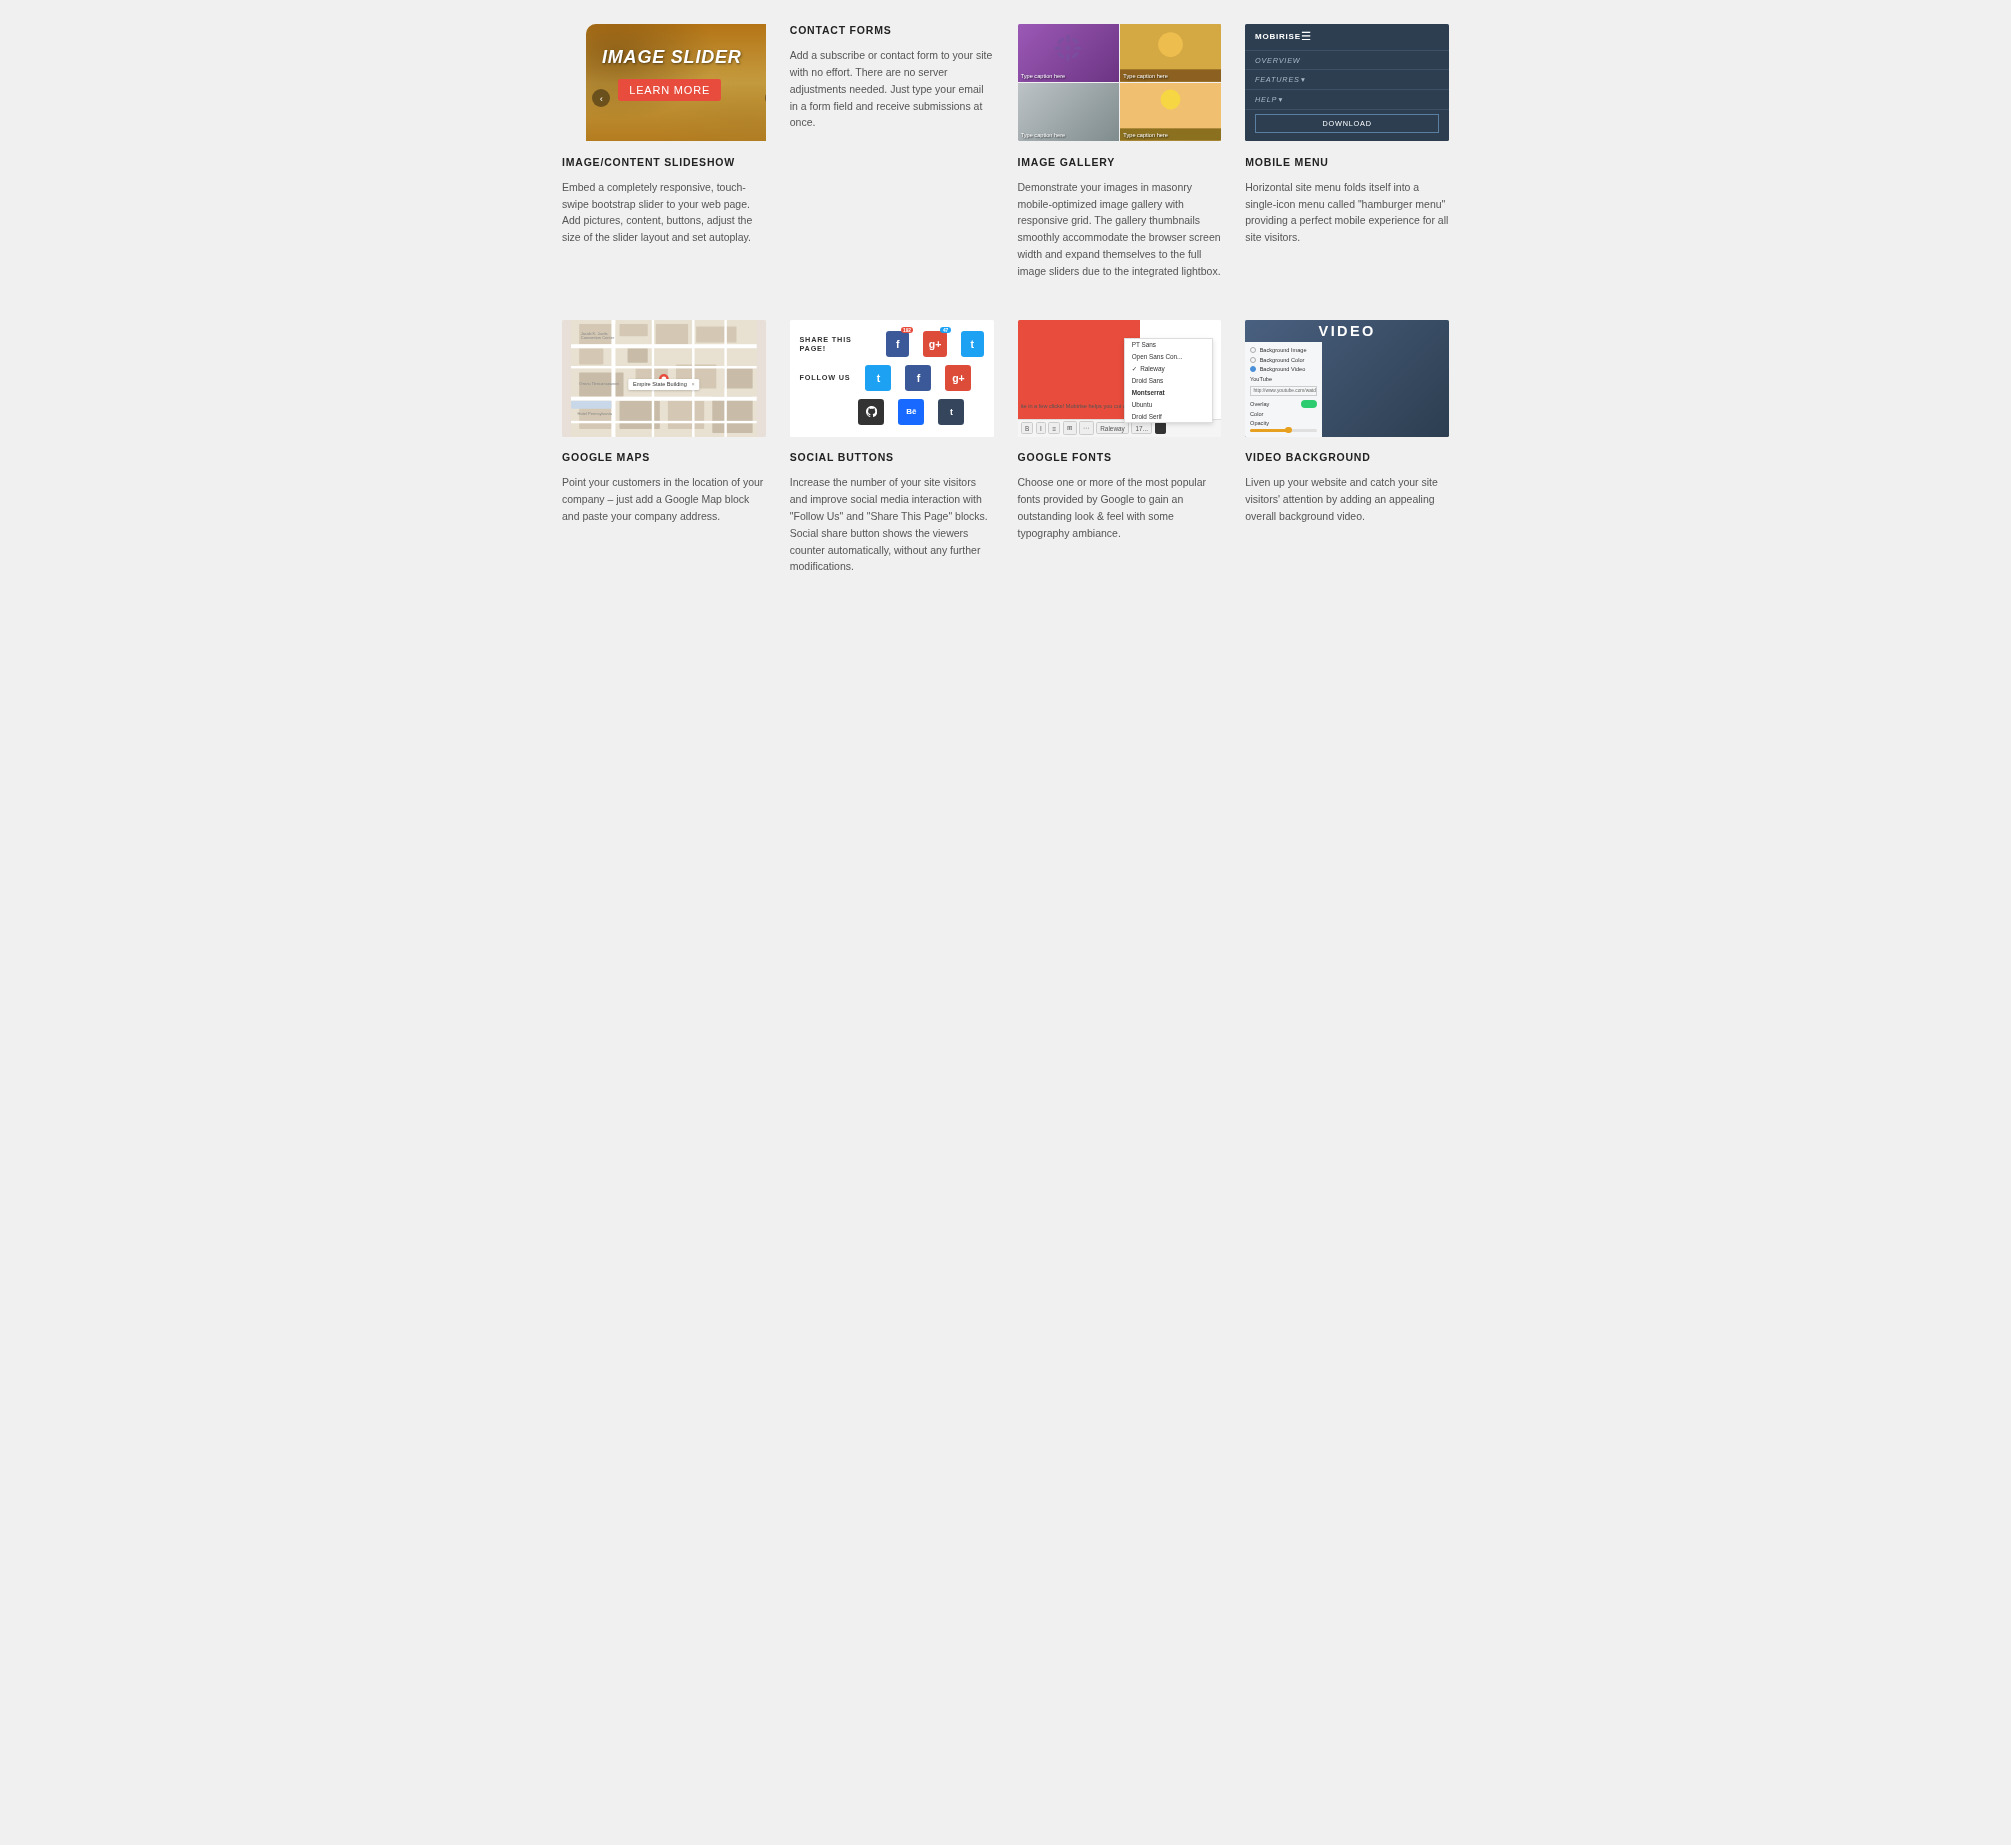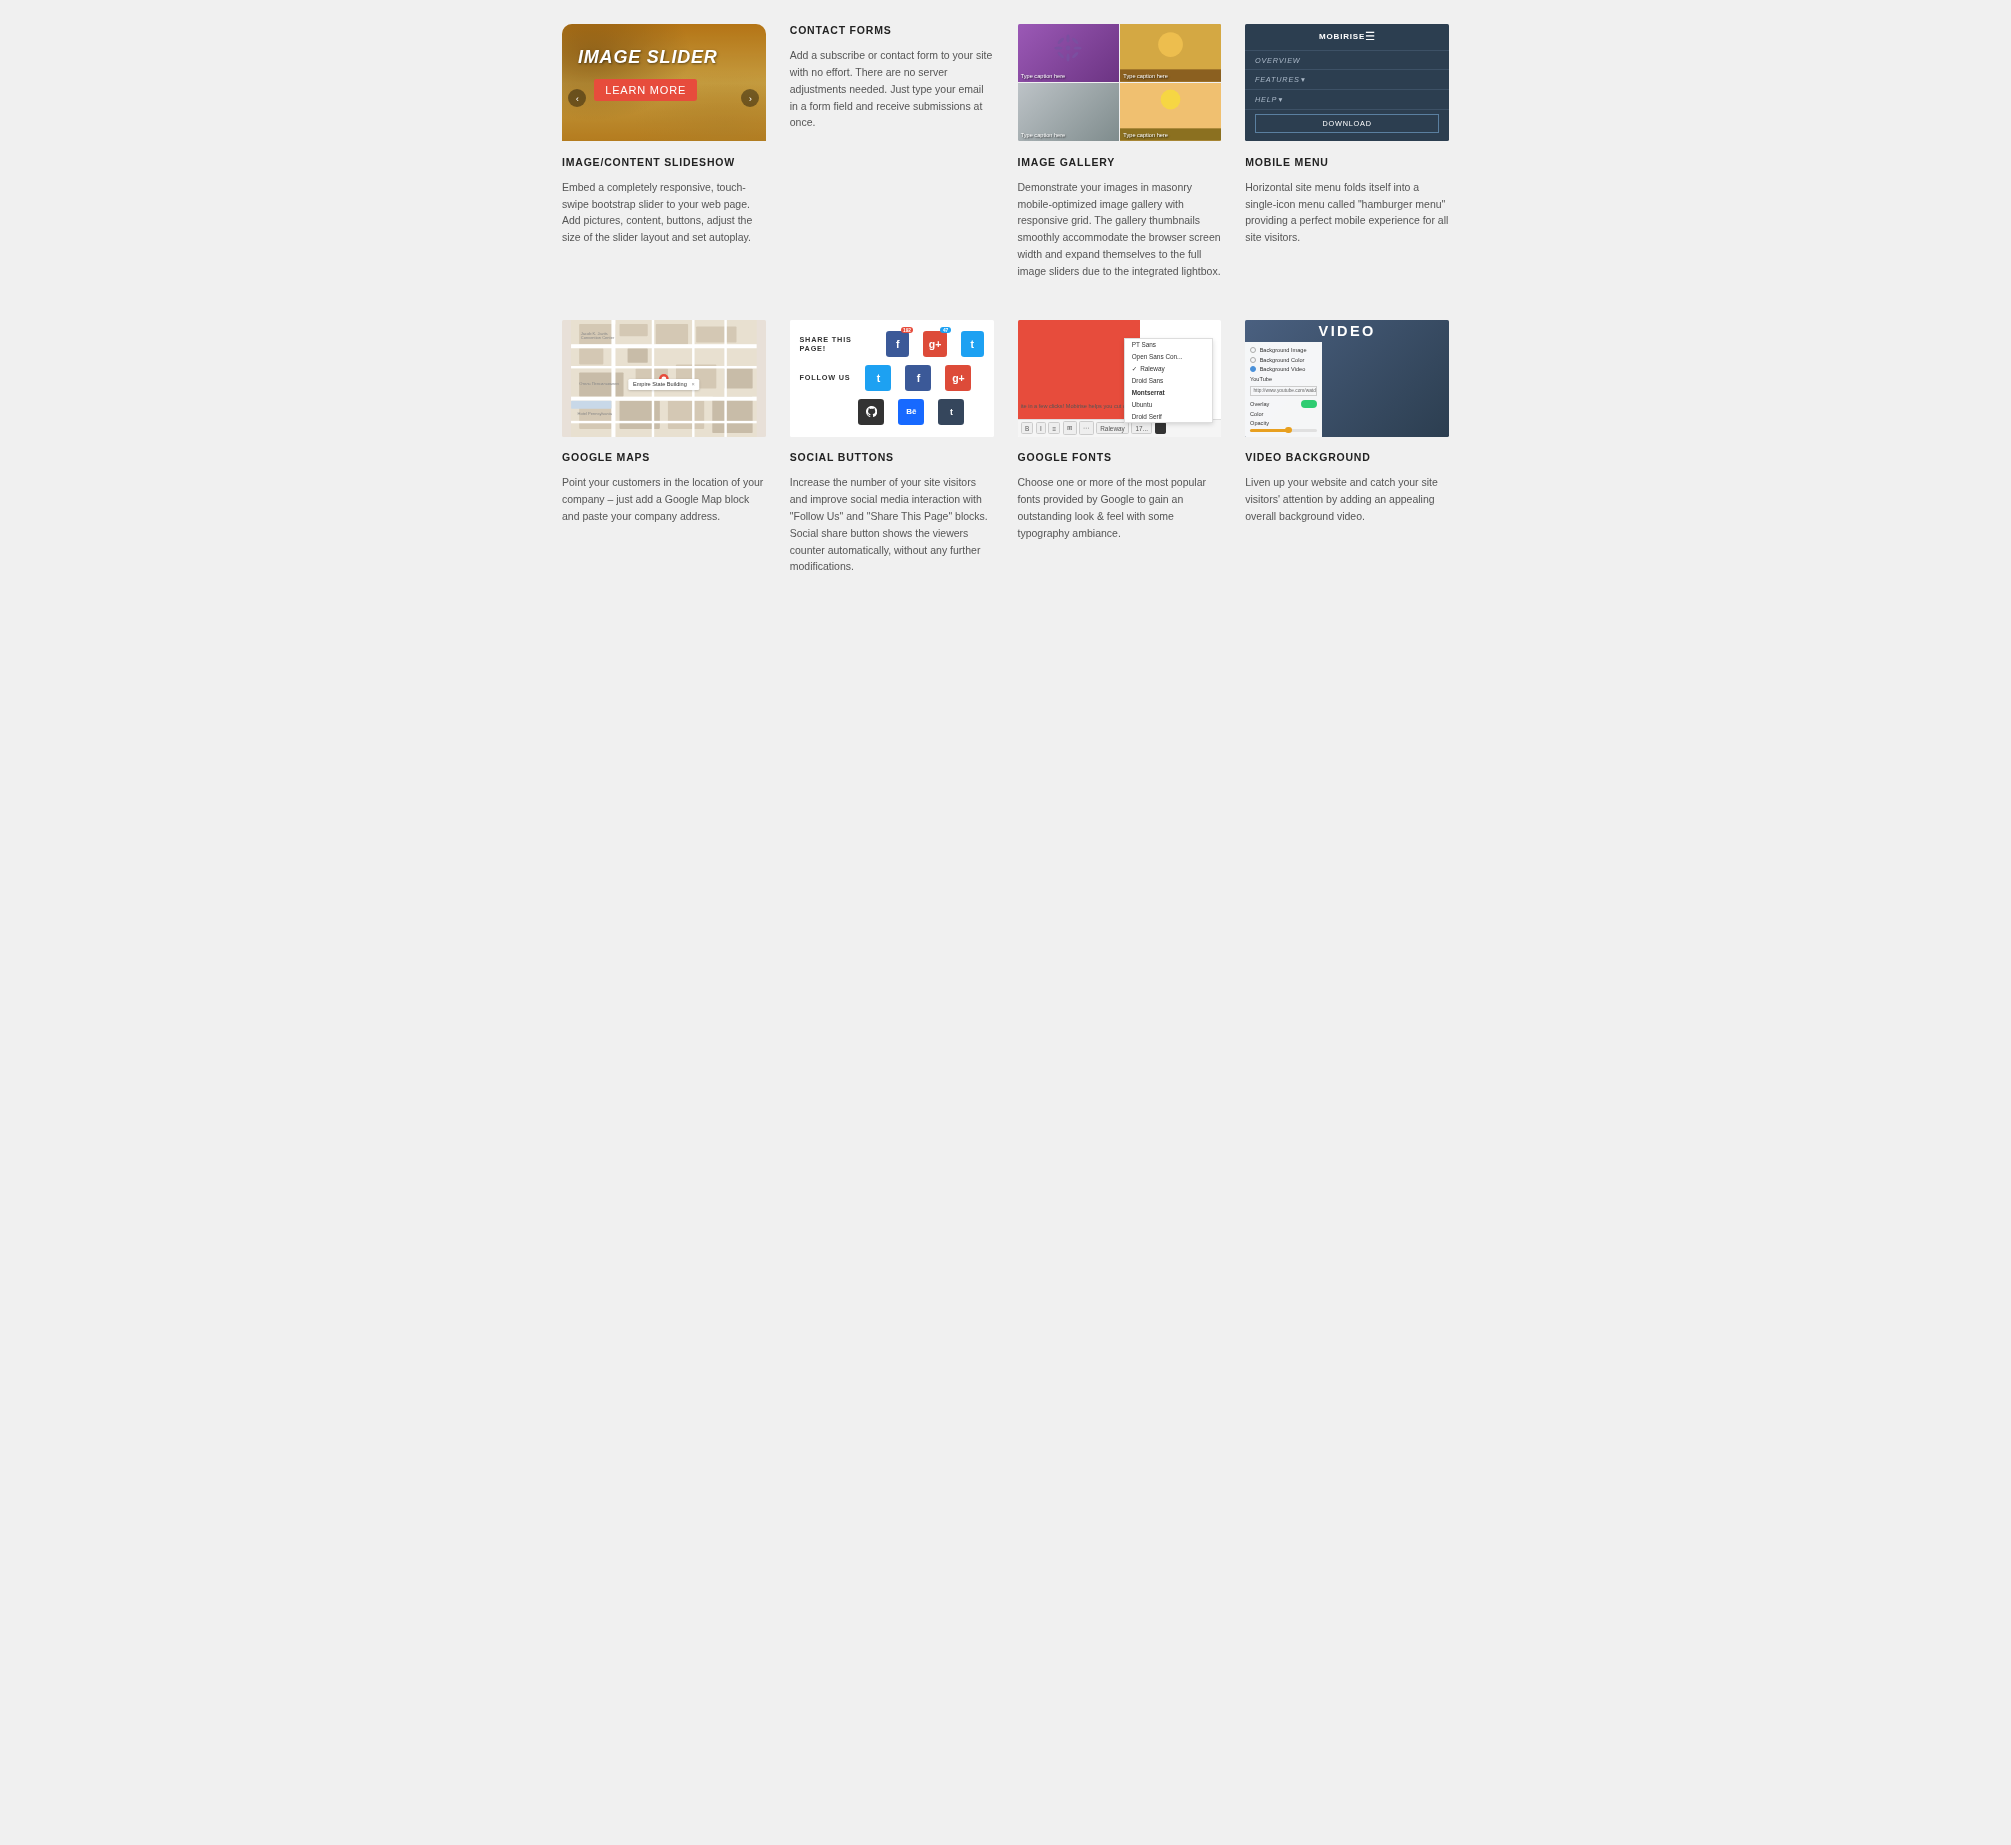--- a/index.html
+++ b/index.html
@@ -46,20 +46,21 @@
     }
 
     
     .slider-preview {
       width: 100%;
       height: 148px;
       background: linear-gradient(to bottom, #d4891a 0%, #e8b84b 40%, #c97d10 100%);
       position: relative;
       overflow: hidden;
       border-radius: 10px;
+      margin-left: 24px;
     }
     .slider-overlay {
       position: absolute;
       inset: 0;
       background: rgba(0,0,0,0.15);
     }
     .slider-title-text {
       position: absolute;
       top: 22.6px;
       left: 16px;
@@ -203,21 +204,21 @@
     .mobile-menu-preview {
       width: 100%;
       height: 117px;
       background: #2c3e50;
       border-radius: 1.6px;
       overflow: hidden;
     }
     .mm-header {
       display: flex;
       align-items: center;
-      justify-content: center;
+      justify-content: flex-start;
       padding: 6.4px 9.7px;
       border-bottom: 0.8px solid #3d5166;
     }
     .mm-logo {
       color: white;
       font-size: 8px;
       font-weight: 700;
       letter-spacing: 0.8px;
     }
     .mm-hamburger {

